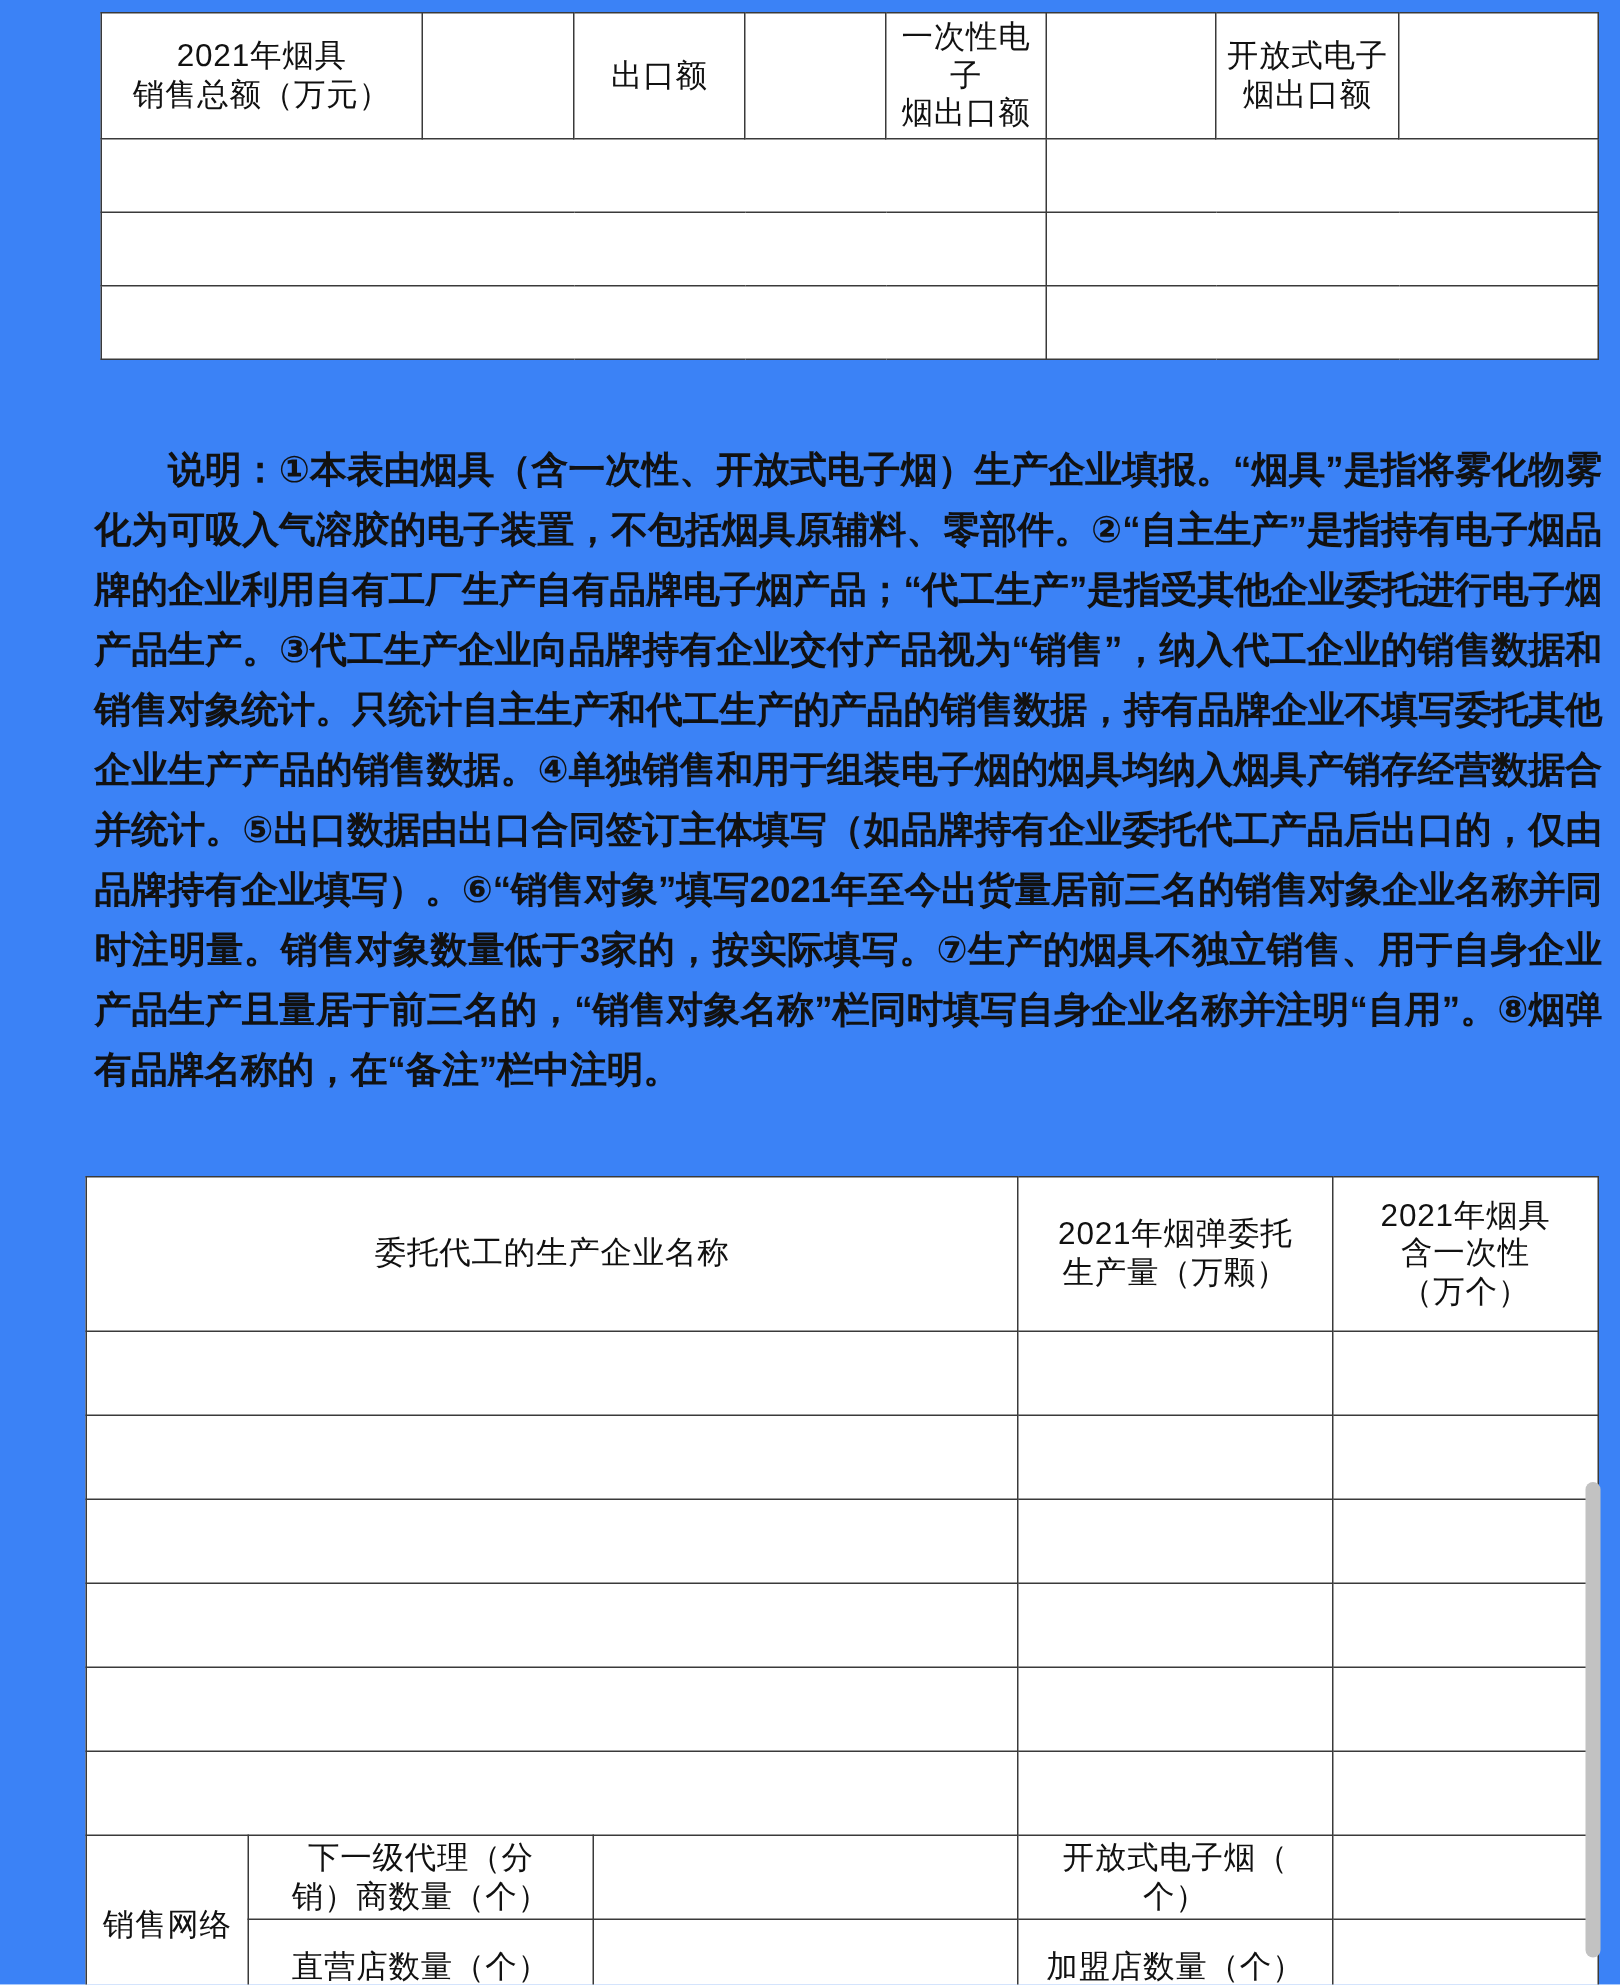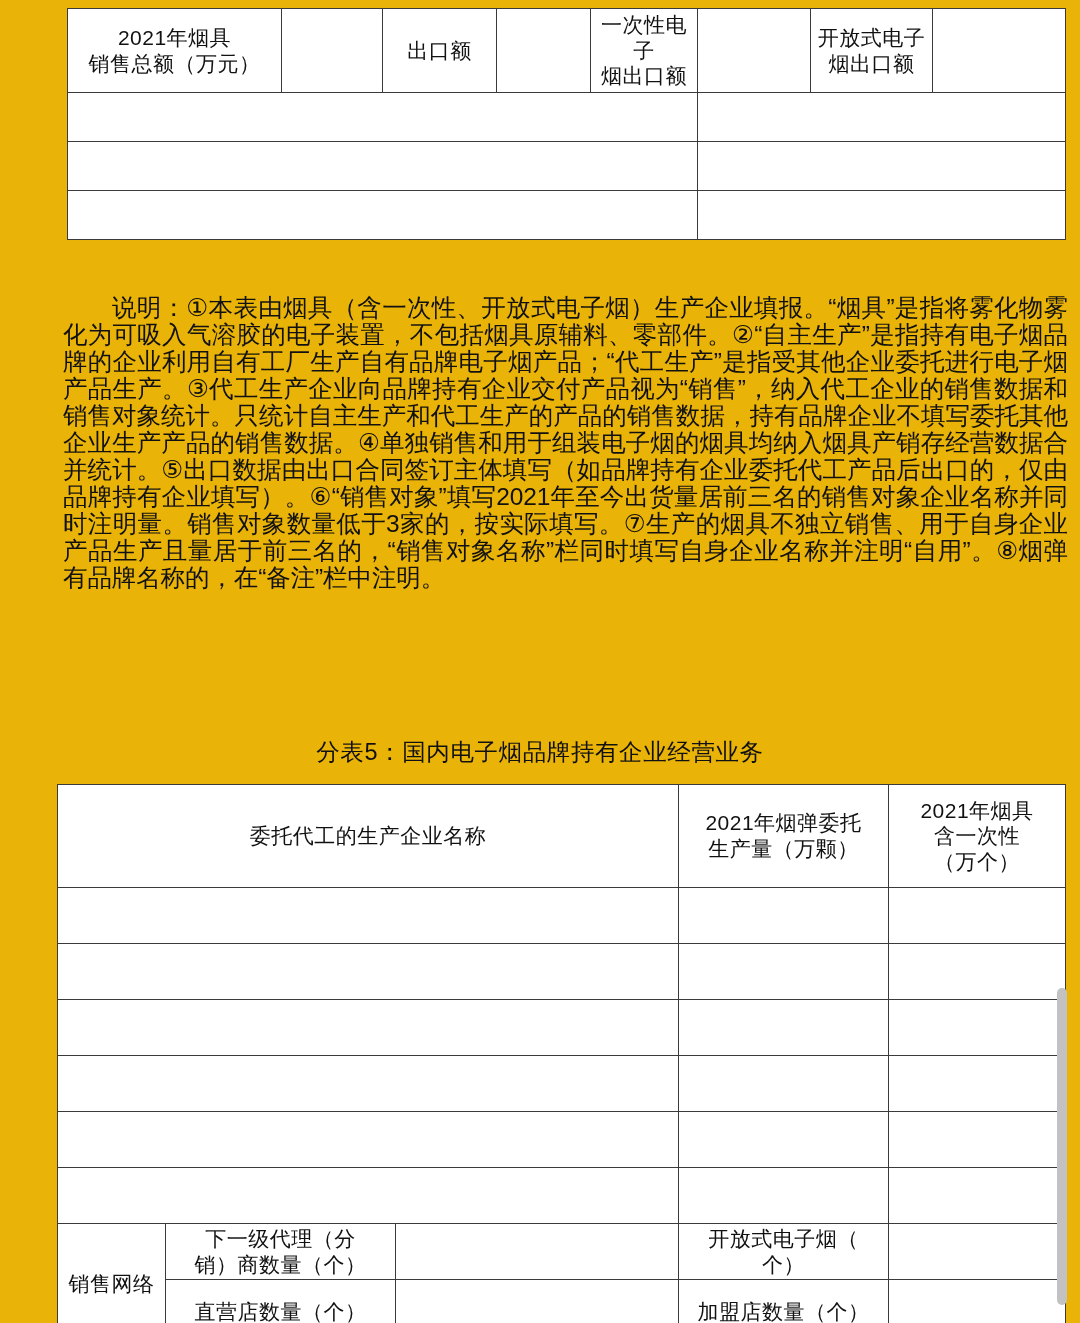--- a/index.html
+++ b/index.html
@@ -12,21 +12,21 @@
     height: 1323px;
     position: relative;
     font-family: "Liberation Sans", "DejaVu Sans", sans-serif;
     color: #1a1a1a;
     overflow: hidden;
   }
 
   .page {
     position: absolute;
     inset: 0;
-    background: #eab308;
+    background: #3b82f6;
   }
 
   
   table.doc-table {
     border-collapse: collapse;
     table-layout: fixed;
     background: #fff;
   }
   table.doc-table td {
     border: 1.6px solid #3a3a3a;
@@ -63,22 +63,22 @@
   .empty-row td { height: 51px; }
   .empty-row-top td { height: 44px; }
 
   
   #notes {
     position: absolute;
     left: 63px;
     top: 294px;
     width: 1005px;
     font-size: 24.5px;
-    line-height: 27px;
-    font-weight: 400;
+    line-height: 40px;
+    font-weight: 700;
     text-align: justify;
     text-align-last: left;
     letter-spacing: -0.1px;
     color: #111;
     text-indent: 49px;
   }
 
   
   #subtitle {
     position: absolute;
@@ -162,21 +162,20 @@
           <td colspan="5"></td>
           <td colspan="3"></td>
         </tr>
 
       </tbody>
     </table>
   </div>
 
   <div id="notes">说明：①本表由烟具（含一次性、开放式电子烟）生产企业填报。“烟具”是指将雾化物雾化为可吸入气溶胶的电子装置，不包括烟具原辅料、零部件。②“自主生产”是指持有电子烟品牌的企业利用自有工厂生产自有品牌电子烟产品；“代工生产”是指受其他企业委托进行电子烟产品生产。③代工生产企业向品牌持有企业交付产品视为“销售”，纳入代工企业的销售数据和销售对象统计。只统计自主生产和代工生产的产品的销售数据，持有品牌企业不填写委托其他企业生产产品的销售数据。④单独销售和用于组装电子烟的烟具均纳入烟具产销存经营数据合并统计。⑤出口数据由出口合同签订主体填写（如品牌持有企业委托代工产品后出口的，仅由品牌持有企业填写）。⑥“销售对象”填写2021年至今出货量居前三名的销售对象企业名称并同时注明量。销售对象数量低于3家的，按实际填写。⑦生产的烟具不独立销售、用于自身企业产品生产且量居于前三名的，“销售对象名称”栏同时填写自身企业名称并注明“自用”。⑧烟弹有品牌名称的，在“备注”栏中注明。</div>
 
-  <div id="subtitle">分表5：国内电子烟品牌持有企业经营业务</div>
 
   <div id="table-bottom-wrap">
     <table id="table-bottom" class="doc-table">
       <colgroup>
         <col style="width:108px">
         <col style="width:230px">
         <col style="width:283px">
         <col style="width:210px">
         <col style="width:177px">
       </colgroup>

